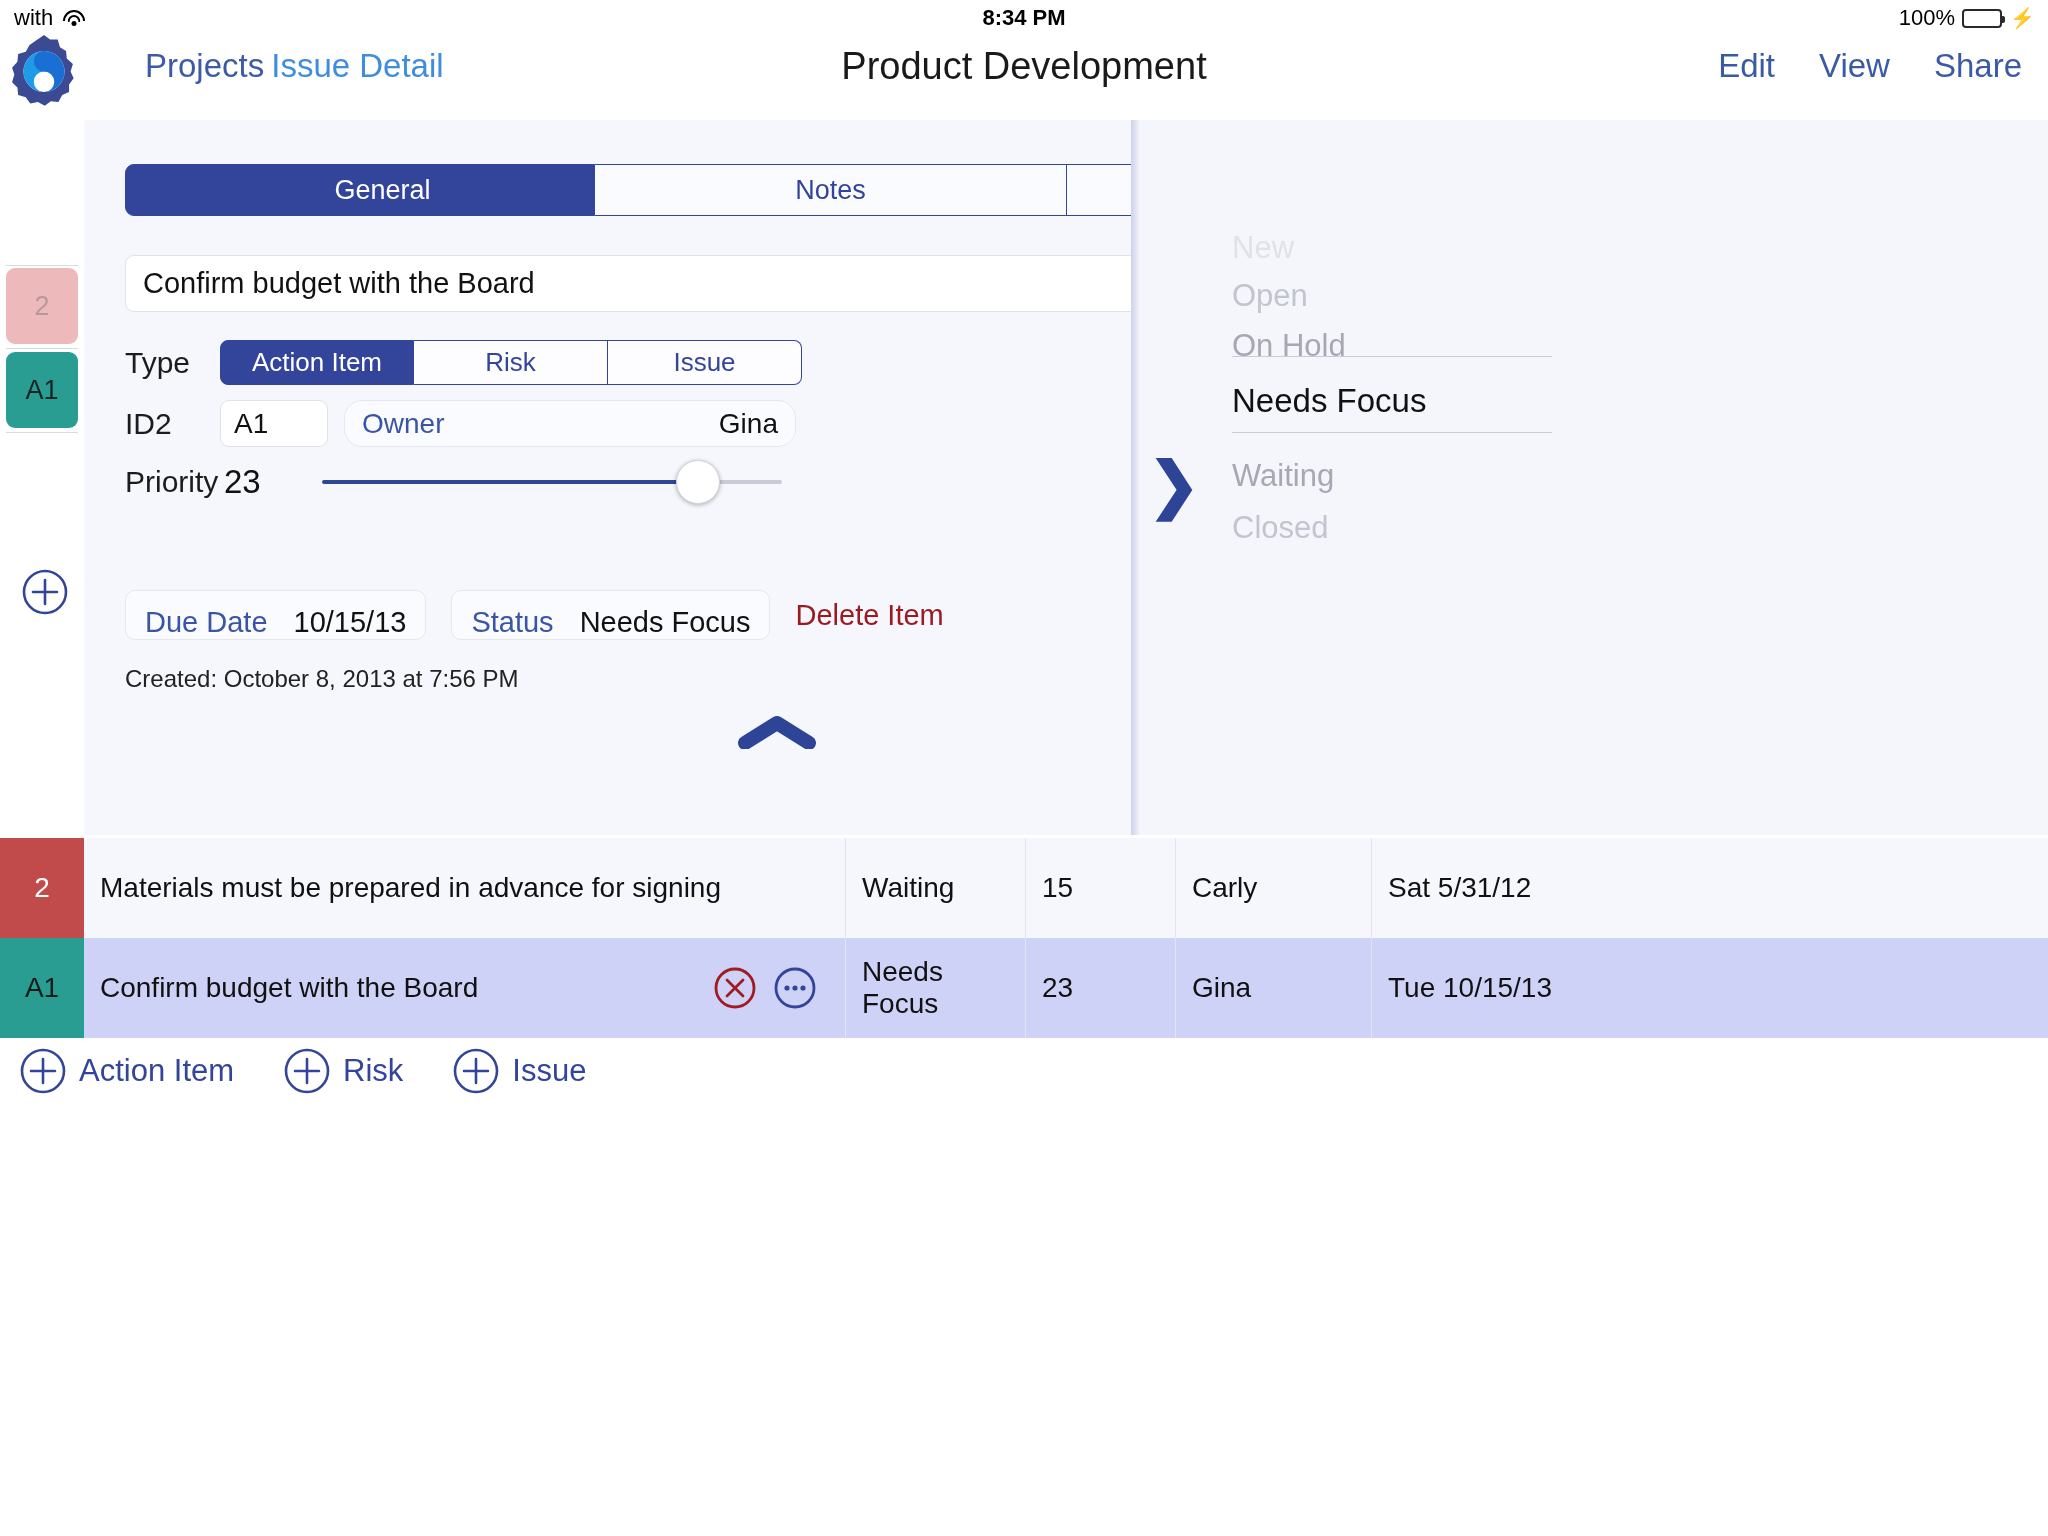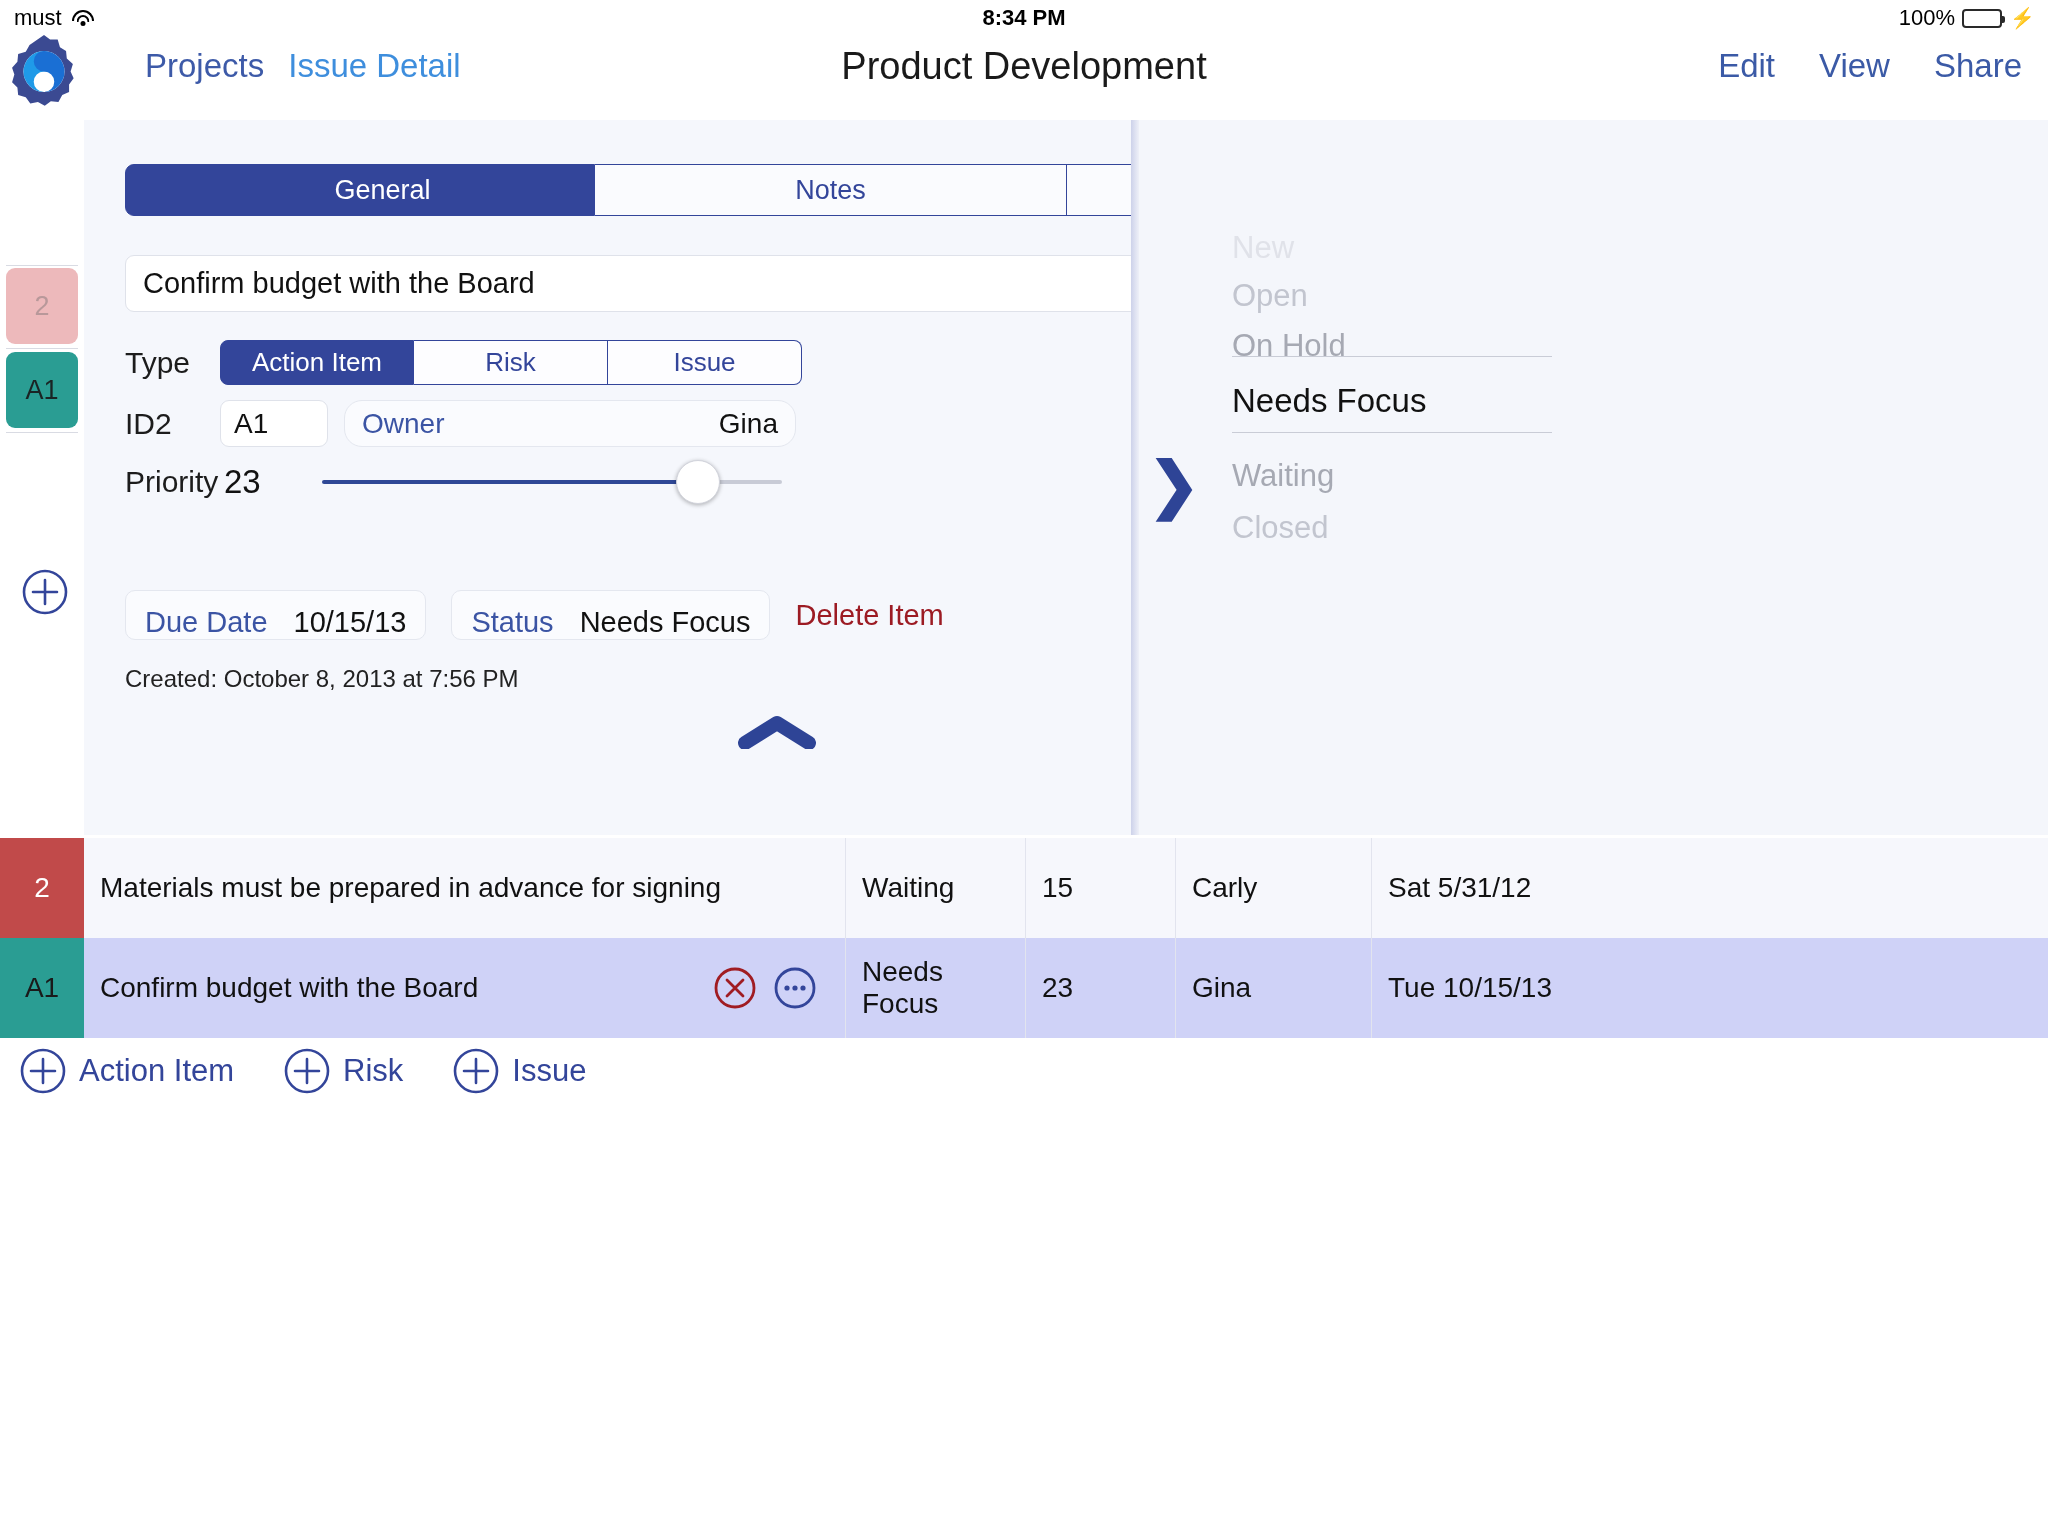--- a/index.html
+++ b/index.html
@@ -29,21 +29,21 @@
   .batt::after { content:""; position:absolute; right:-5px; top:5px; width:3px; height:7px; background:#2a2a2a; border-radius:0 2px 2px 0;}
   .batt-fill { height:100%; background:#43d845; border-radius:1px; }
   .bolt { font-size:20px; line-height:1; color:#000; margin-left:1px;}
 
   
   .navbar {
     position:absolute; top:36px; left:0; width:2048px; height:60px;
     background:#ffffff; display:flex; align-items:center;
   }
   .logo { position:absolute; left:6px; top:-4px; width:76px; height:76px; }
-  .nav-left { position:absolute; left:145px; display:flex; align-items:baseline; gap:24px; }
+  .nav-left { position:absolute; left:145px; display:flex; align-items:baseline; gap:7px; }
   .nav-btn { font-size:33px; color:#3d5aa8; letter-spacing:0; }
   .nav-btn.accent { color:#3e8edd; }
   .nav-title { position:absolute; left:0; right:0; text-align:center; font-size:38px; color:#1a1a1a; }
   .nav-right { position:absolute; right:26px; display:flex; align-items:baseline; gap:44px; }
   .nav-right .nav-btn { color:#3b5aa6; }
 
   
   .detail {
     position:absolute; top:120px; left:84px; width:1048px; height:715px;
     background:#f5f7fc; overflow:hidden;
@@ -166,21 +166,21 @@
   .addbtn { display:flex; align-items:center; gap:13px; font-size:31px; color:#33459a; }
   .plus-ic { width:46px; height:46px; }
 </style>
 </head>
 <body>
 
 <div class="screen">
 
   <div class="statusbar">
     <div class="sb-left">
-      <span>must</span>
+      <span>with</span>
       <span class="wifi">
           <i></i>
           <i></i>
           <i></i>
         </span>
     </div>
     <div class="sb-center">8:34 PM</div>
     <div class="sb-right">
       <span>100%</span>
       <span class="batt"><span class="batt-fill"></span></span>

